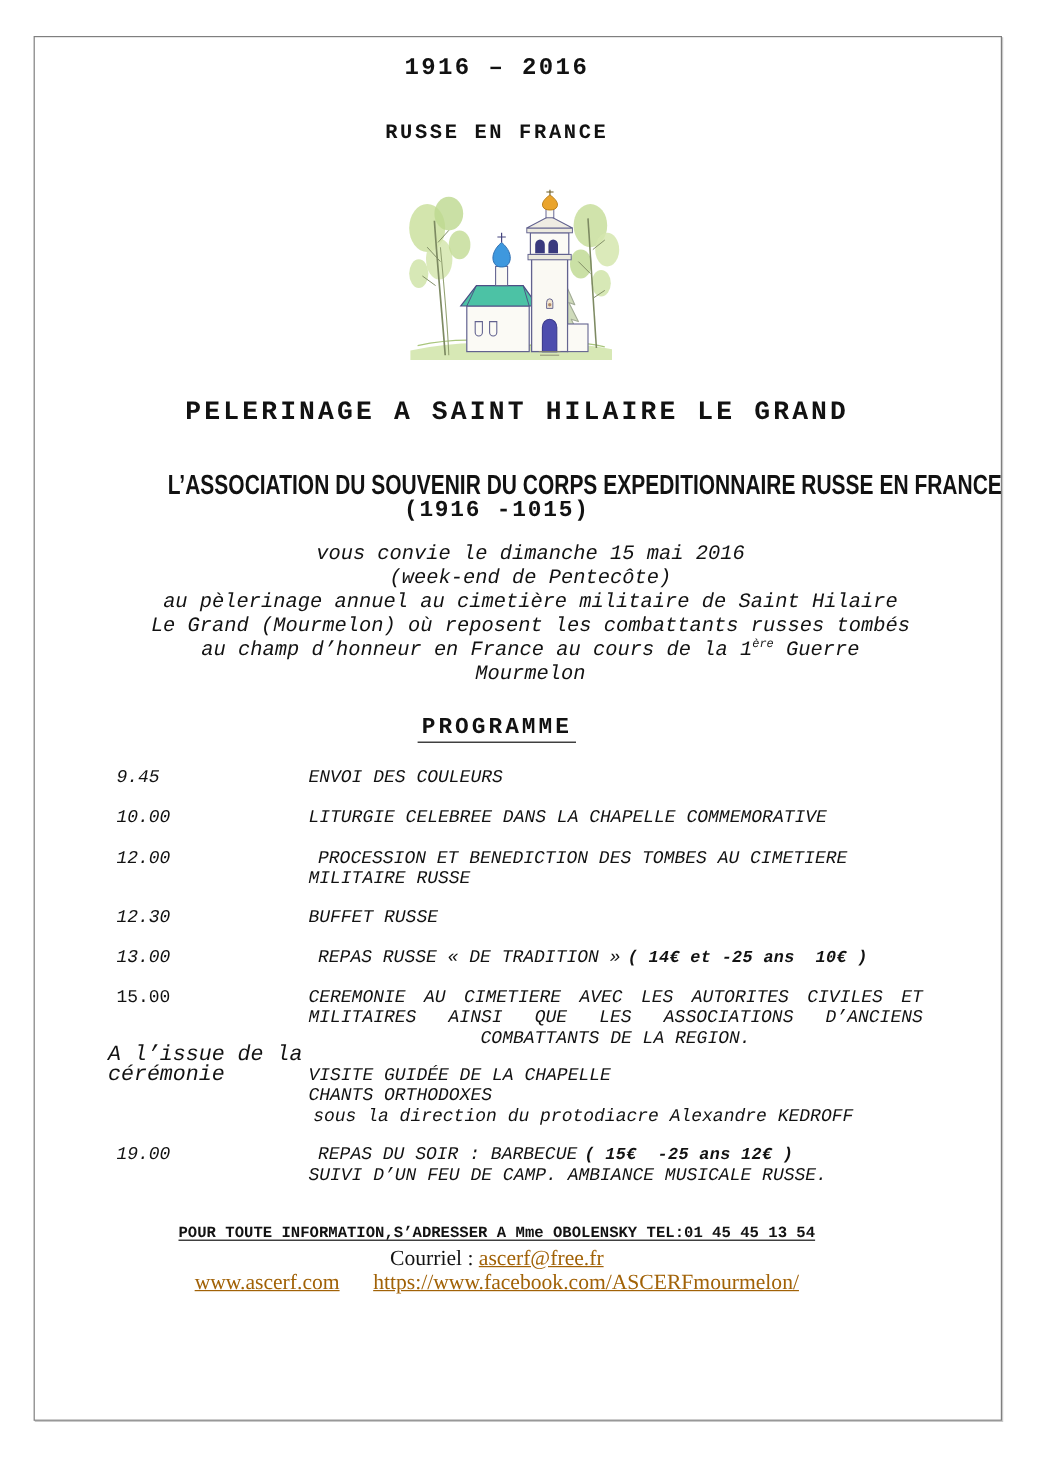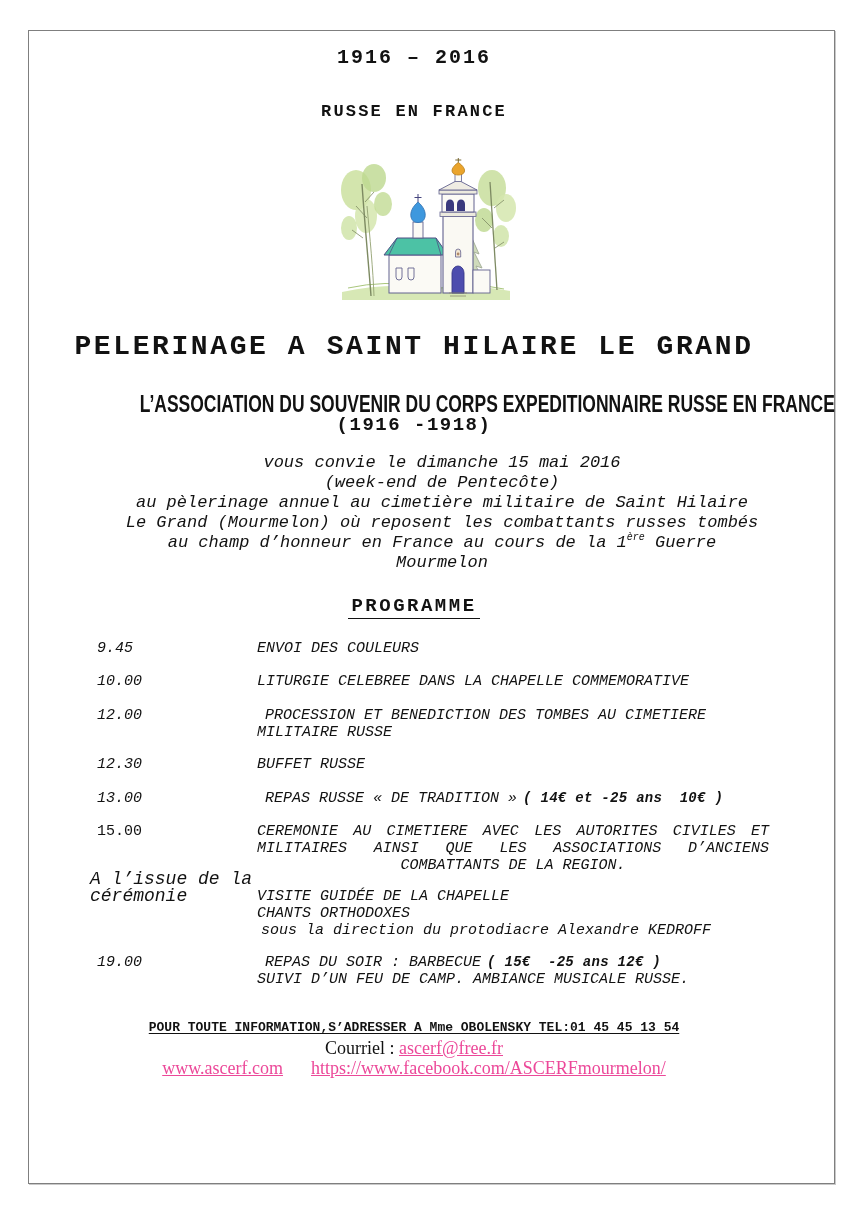--- a/index.html
+++ b/index.html
@@ -6,21 +6,21 @@
   body{width:864px;height:1226px;position:relative;font-family:"Liberation Mono",monospace;color:#121212;overflow:hidden;}
   .abs{position:absolute;}
   .page-border{left:28px;top:30px;width:805px;height:1152px;border:1px solid #7f7f7f;box-shadow:1px 1px 0 #c9c9c9;}
   .center{left:30px;width:768px;text-align:center;}
   .mono-b{font-family:"Liberation Mono",monospace;font-weight:bold;}
   .mono-i{font-family:"Liberation Mono",monospace;font-style:italic;margin-left:28px;}
 
   .years-top{top:46px;font-size:20px;letter-spacing:2px;}
   .centenary{top:101px;font-size:17px;letter-spacing:2.2px;line-height:22px;}
   .church{top:158px;left:334px;width:183px;height:142px;}
-  .main-title{top:331px;font-size:28px;letter-spacing:2.6px;}
+  .main-title{top:331px;font-size:22px;letter-spacing:2.6px;padding-left:17px;}
   .assoc{top:391px;font-size:23px;}
   .assoc .squeeze{display:inline-block;transform:scaleX(0.76);transform-origin:center;font-family:"Liberation Sans",sans-serif;font-weight:bold;letter-spacing:0;white-space:nowrap;}
   .assoc-years{top:414px;font-size:19px;letter-spacing:1.5px;}
   .invite{top:453px;font-size:17px;line-height:20px;}
   .invite sup{font-size:10px;line-height:0;}
   .prog-head{top:595px;font-size:19px;letter-spacing:2.5px;}
   .prog-head span{border-bottom:1.5px solid #121212;padding:0 3px 1px 3px;margin-top:16px;}
 
   .ptime{left:97px;font-size:15px;line-height:17px;white-space:pre;}
   .ptime2{left:90px;font-size:18px;line-height:17px;white-space:pre;}
@@ -29,21 +29,21 @@
   .ind2{left:261px;}
   .jline{white-space:normal;text-align:justify;text-align-last:justify;}
   .jlast{white-space:normal;text-align:center;}
   .it{font-style:italic;}
   .price{font-family:Liberation Mono, monospace;font-weight:bold;font-style:italic;font-size:14px;white-space:pre;margin-left:6px;letter-spacing:0.3px;}
 
   .foot-info{top:1020px;font-size:13px;font-weight:bold;}
   .foot-info span{text-decoration:underline;text-underline-offset:2px;white-space:pre;}
   .foot-mail{top:1038px;font-family:"Liberation Serif",serif;font-size:18px;font-weight:normal;}
   .foot-links{top:1058px;font-family:"Liberation Serif",serif;font-size:18px;}
-  a.doclink{color:#ec4899;text-decoration:underline;cursor:pointer;}
+  a.doclink{color:#a16207;text-decoration:underline;cursor:pointer;}
   .gap{display:inline-block;width:28px;}
 </style>
 </head>
 <body>
 
 <div class="abs page-border"></div>
 
 <div class="abs center years-top mono-b">1916 – 2016</div>
 
 <div class="abs center centenary mono-b">
@@ -109,21 +109,21 @@
   </g>
 
   <rect x="139" y="112" width="17" height="23" fill="#fbfaf5" stroke="#62628f" stroke-width="0.9"></rect>
 </svg>
 
 <div class="abs center main-title mono-b">PELERINAGE A SAINT HILAIRE LE GRAND</div>
 
 <div class="abs center assoc">
   <span class="squeeze">L’ASSOCIATION DU SOUVENIR DU CORPS EXPEDITIONNAIRE RUSSE EN FRANCE</span>
 </div>
-<div class="abs center assoc-years mono-b">(1916 -1918)</div>
+<div class="abs center assoc-years mono-b">(1916 -1015)</div>
 
 <div class="abs center invite mono-i">
   <div>vous convie le dimanche 15 mai 2016</div>
   <div>(week-end de Pentecôte)</div>
   <div>au pèlerinage annuel au cimetière militaire de Saint Hilaire</div>
   <div>Le Grand (Mourmelon) où reposent les combattants russes tombés</div>
   <div><span>au champ d’honneur en France au cours de la 1</span><sup>ère</sup><span> Guerre</span></div>
   <div>Mourmelon</div>
 </div>
 

